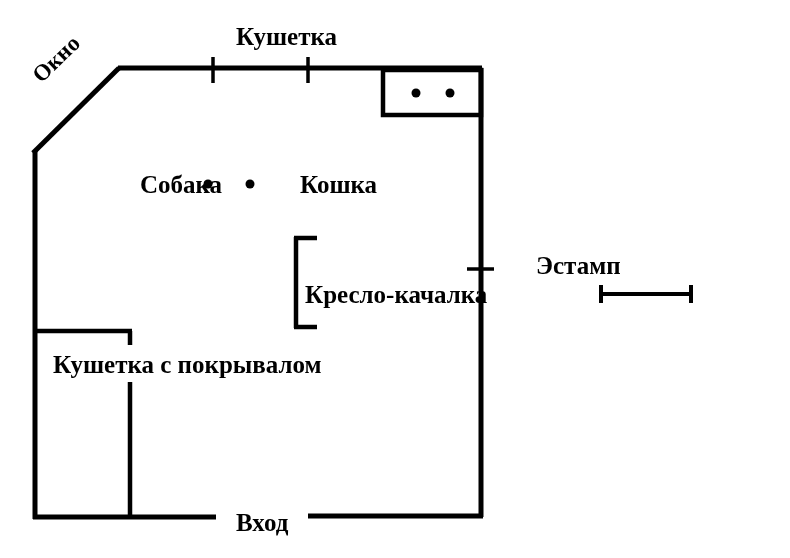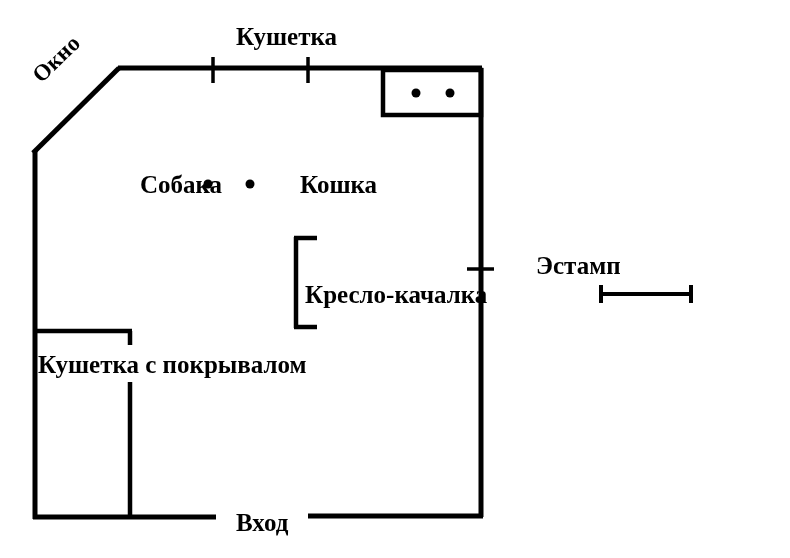--- a/index.html
+++ b/index.html
@@ -31,21 +31,21 @@
     line-height: 1.0;
   }
   .lbl-mirror    { left: 236px; top: 24px;  font-size: 25px; }
   .lbl-window    { left: 28px;  top: 70px;  font-size: 23px;
                    transform: rotate(-44deg); transform-origin: left top; }
   .lbl-table     { left: 498px; top: 62px;  font-size: 25px; line-height: 1.16; }
   .lbl-dog       { left: 115px; top: 172px; font-size: 25px; margin-left: 25px; }
   .lbl-cat       { left: 264px; top: 172px; font-size: 25px; margin-left: 36px; }
   .lbl-chair     { left: 305px; top: 282px; font-size: 25px; }
   .lbl-print     { left: 500px; top: 253px; font-size: 25px; margin-left: 36px; }
-  .lbl-couch     { left: 38px;  top: 352px; font-size: 25px; }
+  .lbl-couch     { left: 38px;  top: 352px; font-size: 25px; padding-left: 15px; }
   .lbl-entrance  { left: 236px; top: 510px; font-size: 25px; }
   .lbl-scale     { left: 704px; top: 282px; font-size: 25px; }
 </style>
 </head>
 <body>
 
 <div id="floorplan">
 
   <svg width="790" height="558" viewBox="0 0 790 558">
 

